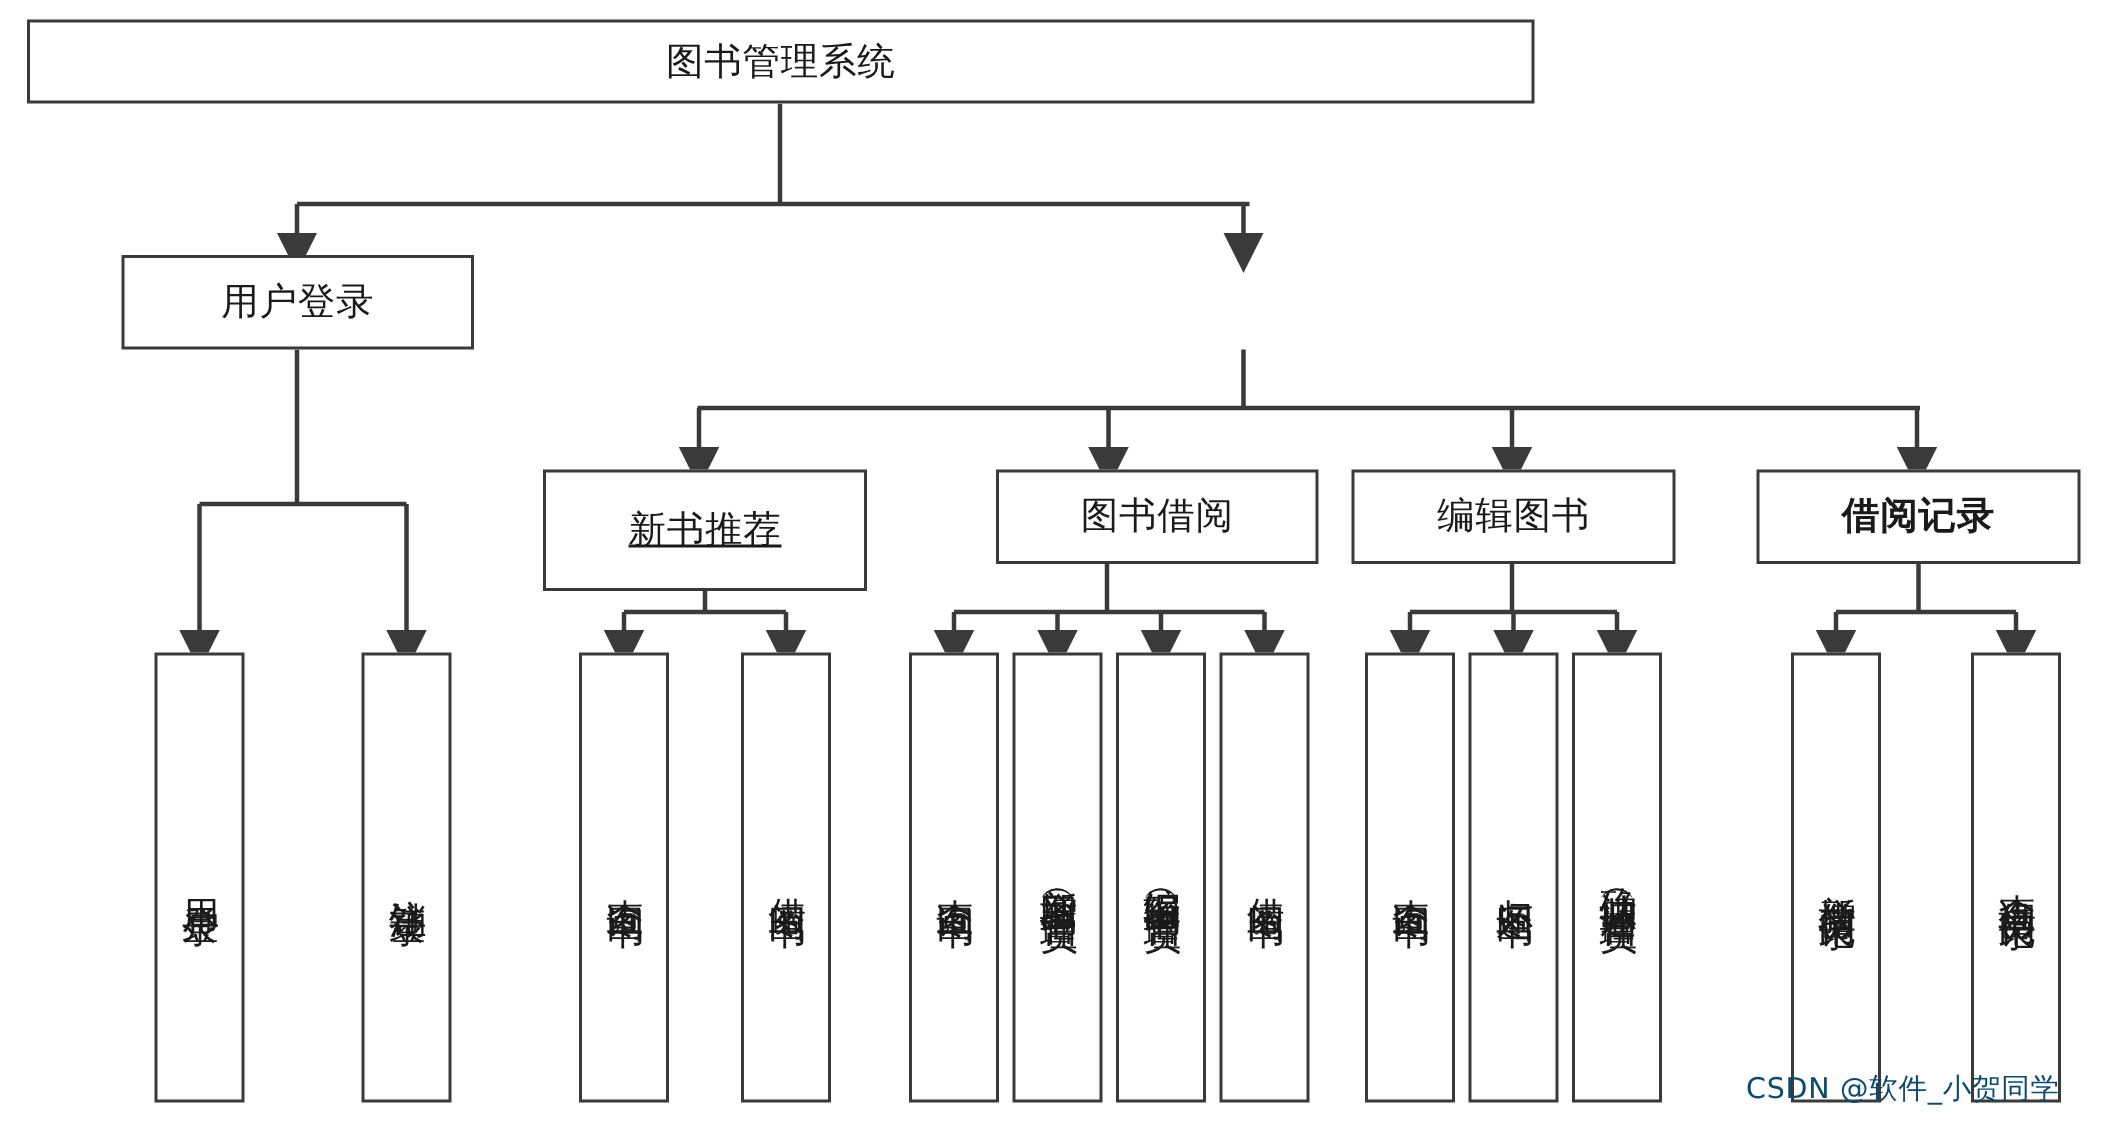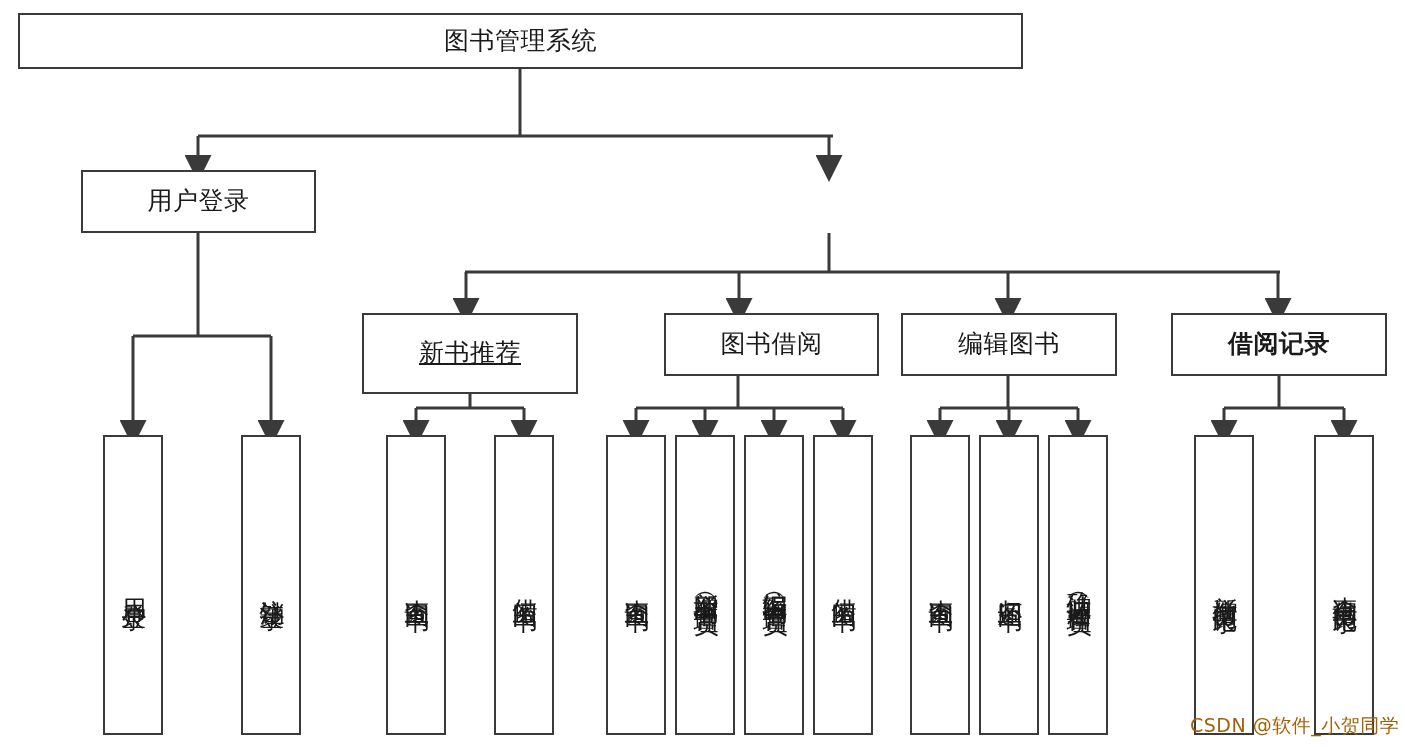--- a/index.html
+++ b/index.html
@@ -54,24 +54,24 @@
   svg.edges {
     position: absolute;
     left: 0;
     top: 0;
     width: 1405px;
     height: 747px;
     pointer-events: none;
   }
   .watermark {
     position: absolute;
-    left: 1190px;
+    left: 1164px;
     top: 713px;
     font-size: 19px;
-    color: #a16207;
+    color: #0c4a6e;
     white-space: nowrap;
     letter-spacing: 0.5px;
   }
 </style>
 </head>
 <body>
 
 <div id="canvas">
 
   <svg class="edges" viewBox="0 0 1405 747">

